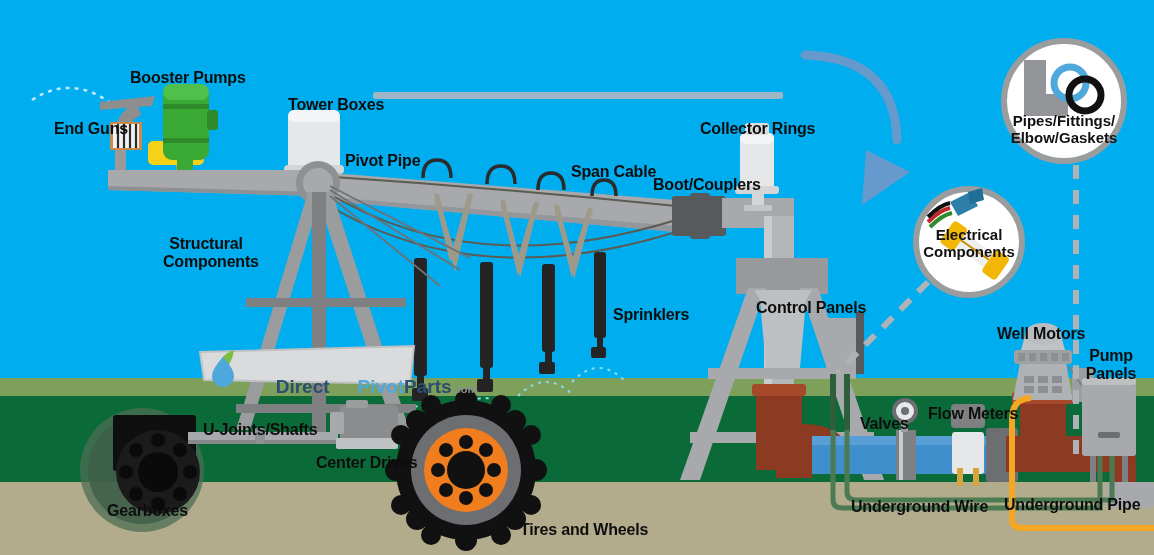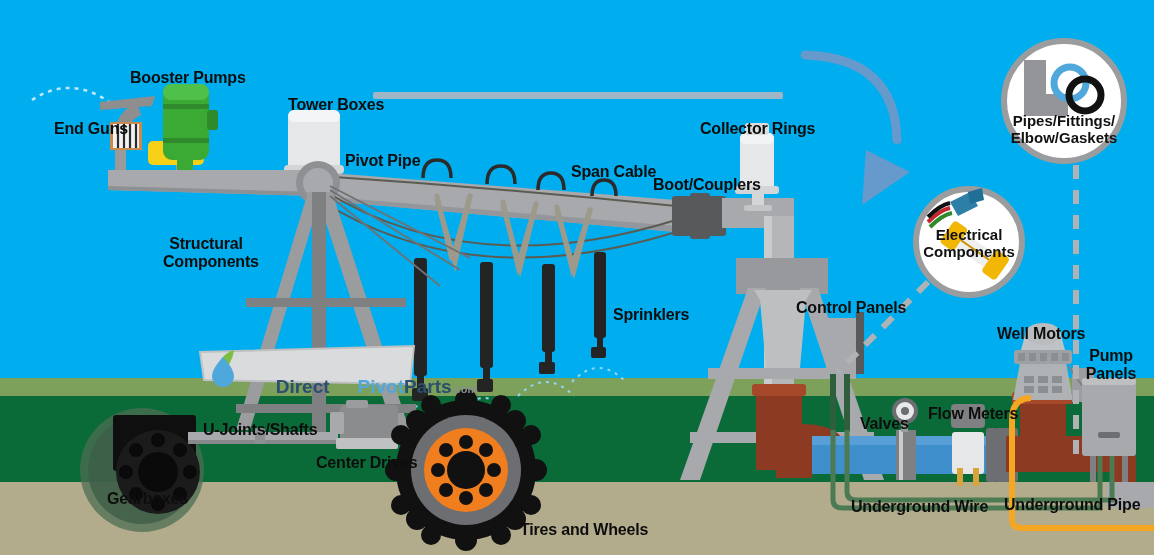--- a/index.html
+++ b/index.html
@@ -430,23 +430,23 @@
   <div class="lbl" style="left:271px;top:96px;width:82px;margin-left:17px;">Tower Boxes</div>
   <div class="lbl" style="left:345px;top:152px;width:66px;">Pivot Pipe</div>
   <div class="lbl" style="left:571px;top:163px;width:74px;">Span Cable</div>
   <div class="lbl" style="left:653px;top:176px;width:94px;">Boot/Couplers</div>
   <div class="lbl" style="left:700px;top:120px;width:98px;">Collector Rings</div>
   <div class="lbl" style="left:163px;top:235px;width:86px;">Structural
 Components</div>
   <div class="lbl" style="left:613px;top:306px;width:66px;">Sprinklers</div>
   <div class="lbl" style="left:203px;top:421px;width:96px;">U-Joints/Shafts</div>
   <div class="lbl" style="left:316px;top:454px;width:90px;text-align:right;">Center Drives</div>
-  <div class="lbl" style="left:107px;top:490px;width:72px;">Gearboxes</div>
+  <div class="lbl" style="left:107px;top:502px;width:72px;">Gearboxes</div>
   <div class="lbl" style="left:520px;top:521px;width:104px;">Tires and Wheels</div>
-  <div class="lbl" style="left:796px;top:299px;width:92px;">Control Panels</div>
+  <div class="lbl" style="left:756px;top:299px;width:92px;">Control Panels</div>
   <div class="lbl" style="left:997px;top:325px;width:78px;">Well Motors</div>
   <div class="lbl" style="left:1084px;top:347px;width:54px;">Pump
 Panels</div>
   <div class="lbl" style="left:860px;top:415px;width:46px;">Valves</div>
   <div class="lbl" style="left:928px;top:405px;width:78px;">Flow Meters</div>
   <div class="lbl" style="left:851px;top:498px;width:112px;">Underground Wire</div>
   <div class="lbl" style="left:1004px;top:496px;width:112px;">Underground Pipe</div>
 
 </div>
 

